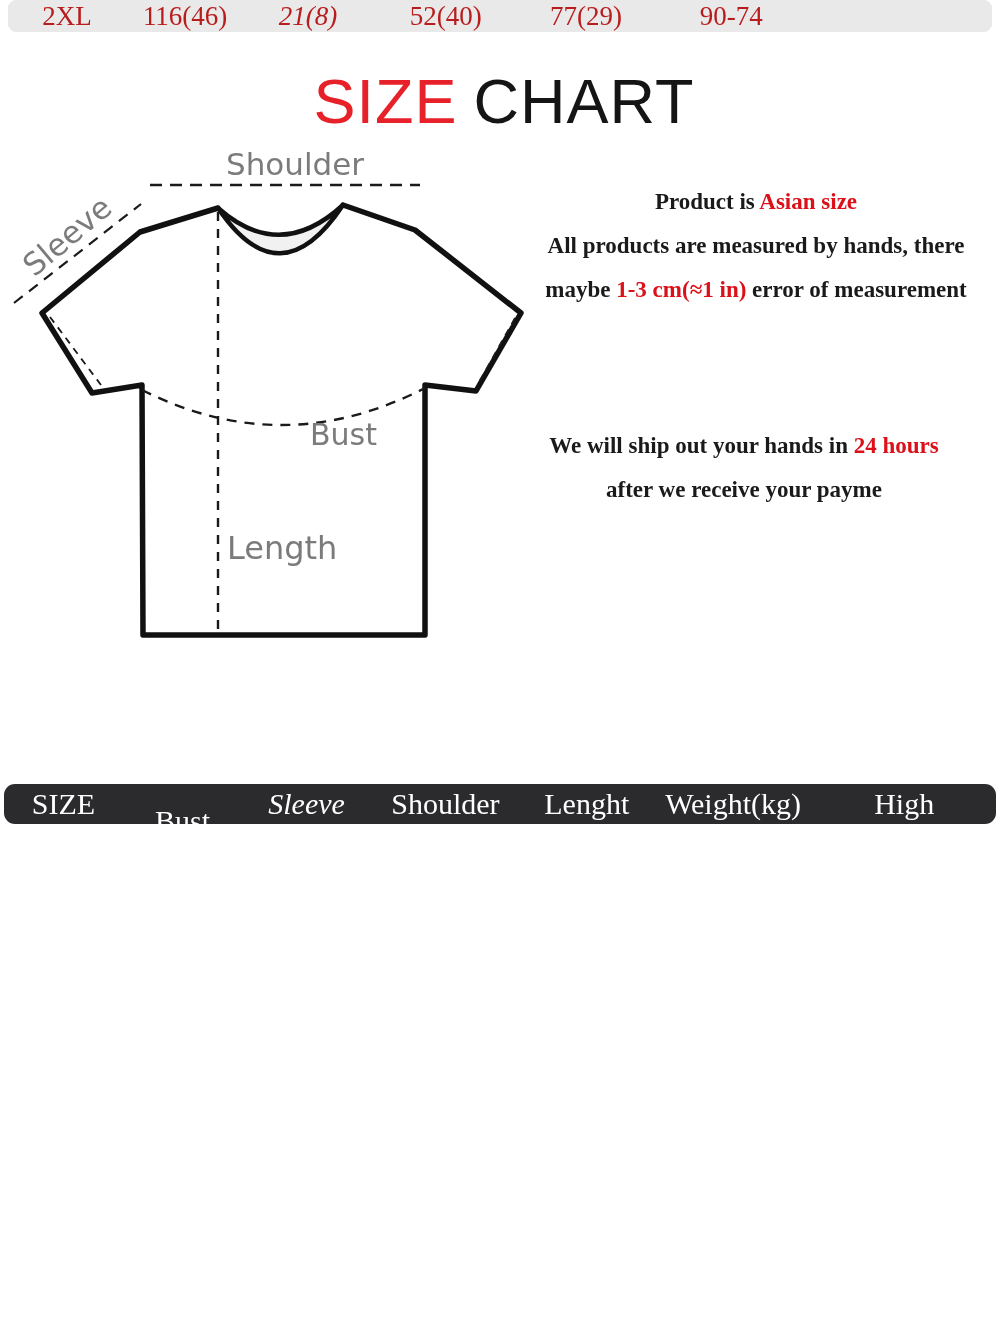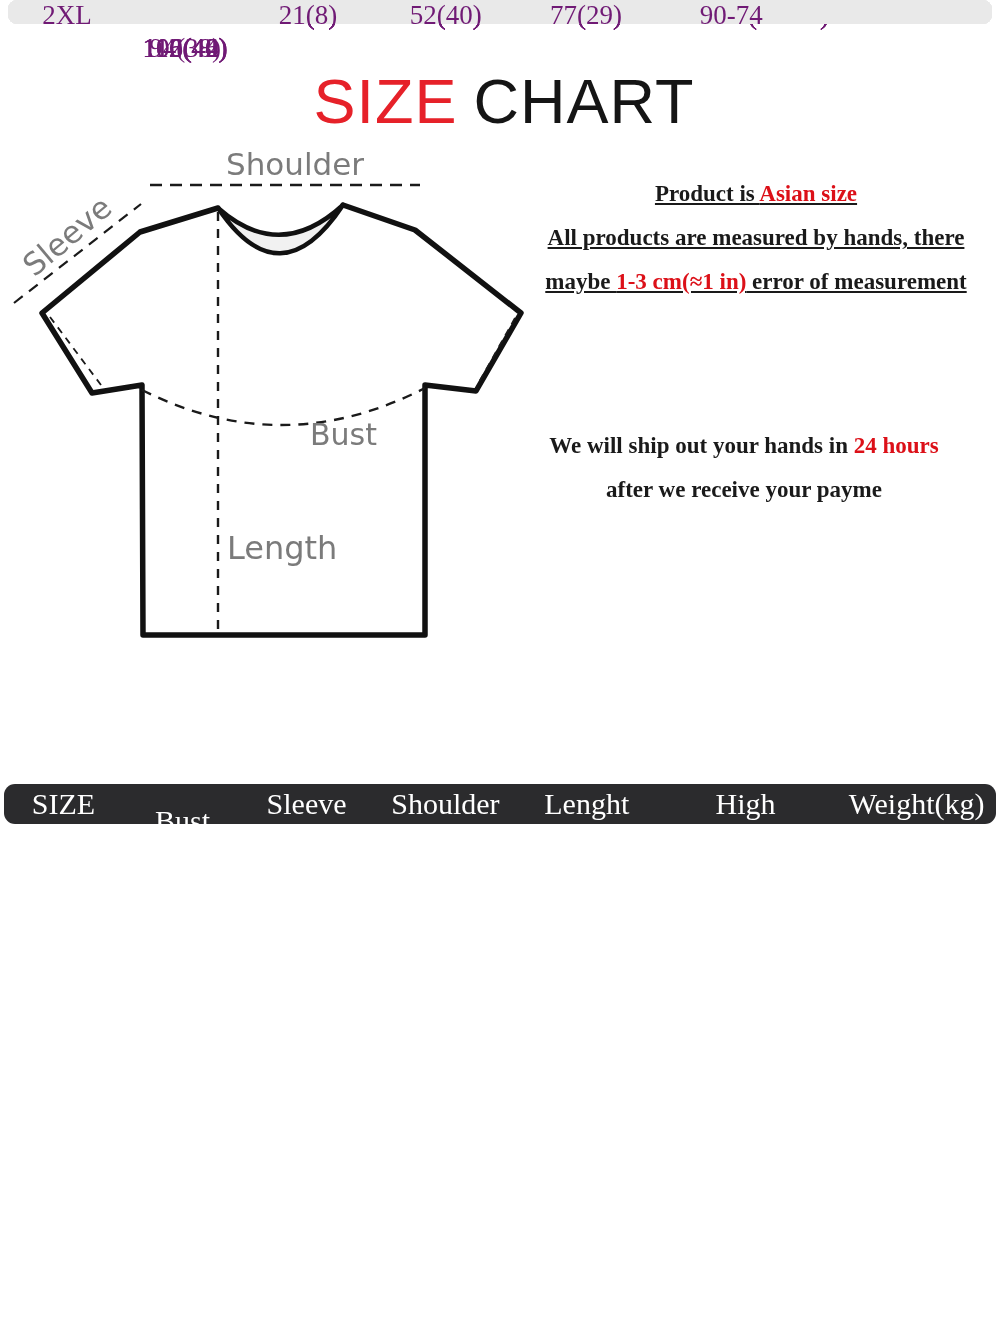--- a/index.html
+++ b/index.html
@@ -18,34 +18,34 @@
                  font-family:"DejaVu Sans", sans-serif;font-weight:400;}
   .lbl-shoulder{left:210px;top:146px;width:170px;text-align:center;font-size:31px;}
   .lbl-sleeve{left:2px;top:218px;width:130px;text-align:center;font-size:31px;
               transform:rotate(-40deg);}
   .lbl-bust{left:310px;top:417px;font-size:30px;}
   .lbl-length{left:227px;top:529px;font-size:32px;}
 
   
   .note{position:absolute;text-align:center;font-weight:bold;font-size:23px;
         line-height:44px;color:#1a1a1a;}
-  .note-1{left:518px;top:172px;width:476px;text-decoration:underline;}
+  .note-1{left:518px;top:180px;width:476px;}
   .note-2{left:503px;top:424px;width:482px;}
   .note .red{color:#dc1018;}
 
   
   .thead{position:absolute;left:4px;top:784px;width:992px;height:40px;background:#2b2b2d;
          border-radius:11px;display:flex;align-items:center;color:#ffffff;font-size:30px;}
-  .trow{position:absolute;left:8px;width:984px;height:24px;background:#e9e9e9;
-        border-radius:9px;display:flex;align-items:flex-start;font-size:27px;color:#701a75;}
+  .trow{position:absolute;left:8px;width:984px;height:32px;background:#e9e9e9;
+        border-radius:9px;display:flex;align-items:flex-end;font-size:27px;color:#b91c1c;}
   .trow:nth-of-type(1){top:868px;} .trow:nth-of-type(2){top:951px;}
   .trow:nth-of-type(3){top:1034px;} .trow:nth-of-type(4){top:1117px;}
   .trow:nth-of-type(5){top:1200px;}
   .tcell{text-align:center;white-space:nowrap;}
-  .c1{width:12%;} .c2{width:12%;margin-top:33px;} .c3{width:13%;} .c4{width:15%;}
+  .c1{width:12%;} .c2{width:12%;margin-top:33px;} .c3{width:13%;font-style:italic;} .c4{width:15%;}
   .c5{width:13.5%;} .c6{width:18.5%;} .c7{width:16%;}
 </style>
 </head>
 <body>
 
 <div class="page">
 
   <div class="title">
     <span class="red">SIZE</span><span>CHART</span>
   </div>
@@ -75,22 +75,22 @@
     <div><span>We will ship out your hands in </span><span class="red">24 hours</span></div>
     <div>after we receive your payme</div>
   </div>
 
   <div class="thead">
     <div class="tcell c1">SIZE</div>
     <div class="tcell c2">Bust</div>
     <div class="tcell c3">Sleeve</div>
     <div class="tcell c4">Shoulder</div>
     <div class="tcell c5">Lenght</div>
+    <div class="tcell c7">Weight(kg)</div>
     <div class="tcell c6">High</div>
-    <div class="tcell c7">Weight(kg)</div>
   </div>
 
   <div class="trow">
     <div class="tcell c1">S</div>
     <div class="tcell c2">94(38)</div>
     <div class="tcell c3">20(8)</div>
     <div class="tcell c4">42(17)</div>
     <div class="tcell c5">67(26)</div>
     <div class="tcell c6">160-165(63-65)</div>
     <div class="tcell c7">50-60</div>

